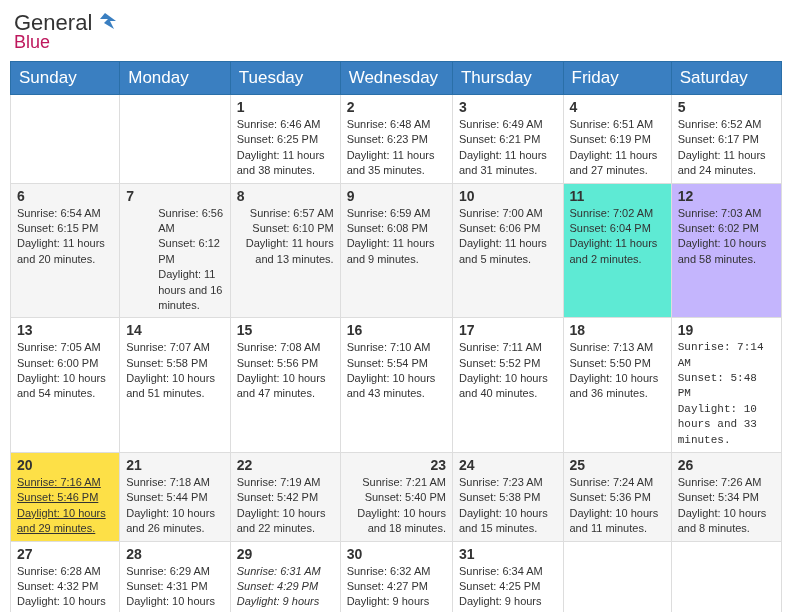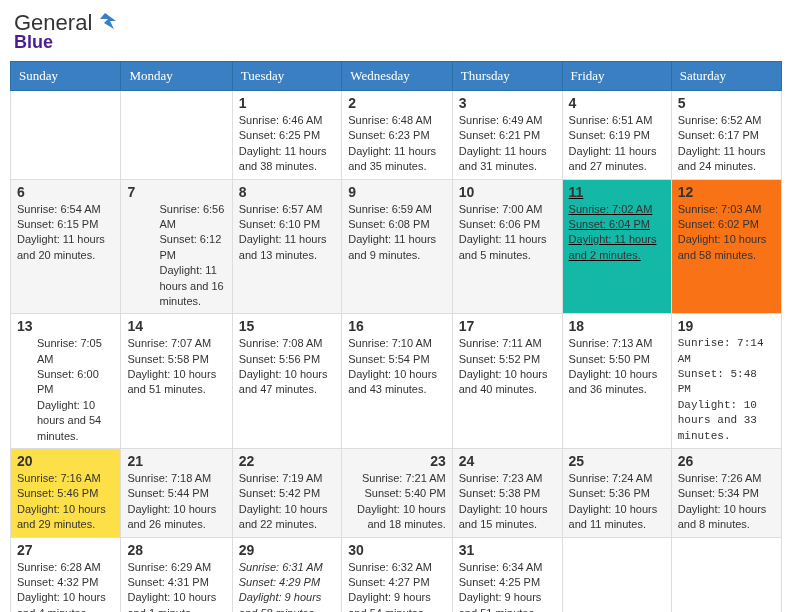--- a/index.html
+++ b/index.html
@@ -41,24 +41,23 @@
     .calendar {
       width: 100%;
       border-collapse: collapse;
       border: 1px solid #ccc;
     }
     .calendar th {
       background: #3a7fc1;
       color: #fff;
       text-align: left;
       padding: 6px 8px;
-      font-size: 13px;
+      font-size: 17px;
       font-weight: normal;
       border: 1px solid #2a6fa8;
-      font-family: Liberation Serif, serif;
     }
     .calendar td {
       vertical-align: top;
       border: 1px solid #ddd;
       padding: 4px 6px;
       width: 113px;
       min-height: 80px;
       background: #fff;
     }
     .calendar tr:nth-child(even) td {
@@ -83,21 +82,21 @@
 <body>
 
 <div class="header">
   <div class="logo">
     <div class="logo-row">
       <span style="font-size:22px;color:#333;">General</span>
       <svg width="22" height="22" viewBox="0 0 22 22" style="margin-left:2px;margin-top:-2px;">
         <polygon points="11,2 22,10 16,10 20,18 10,12 14,8 6,8" fill="#3a7fc1"></polygon>
       </svg>
     </div>
-    <span style="font-size:18px;color:#4c1d95;font-weight:bold;margin-top:-4px;">Blue</span>
+    <span style="font-size:18px;color:#be185d;font-weight:normal;margin-top:-4px;">Blue</span>
   </div>
   <div class="title-area">
     <div class="month-year"></div>
     <div class="location"></div>
   </div>
 </div>
 
 <table class="calendar">
   <thead>
     <tr>
@@ -153,53 +152,53 @@
 Daylight: 11 hours and 20 minutes.</div>
         </td>
         <td style="background: rgb(245, 245, 245);">
           <div class="day-number">7</div>
           <div class="day-info" style="white-space: pre-line; margin-left: 32px;">Sunrise: 6:56 AM
 Sunset: 6:12 PM
 Daylight: 11 hours and 16 minutes.</div>
         </td>
         <td style="background: rgb(245, 245, 245);">
           <div class="day-number">8</div>
-          <div class="day-info" style="white-space: pre-line;">Sunrise: 6:57 AM
+          <div class="day-info" style="white-space: pre-line; text-align: right;">Sunrise: 6:57 AM
 Sunset: 6:10 PM
 Daylight: 11 hours and 13 minutes.</div>
         </td>
         <td style="background: rgb(245, 245, 245);">
           <div class="day-number">9</div>
           <div class="day-info" style="white-space: pre-line;">Sunrise: 6:59 AM
 Sunset: 6:08 PM
 Daylight: 11 hours and 9 minutes.</div>
         </td>
         <td style="background: rgb(245, 245, 245);">
           <div class="day-number">10</div>
           <div class="day-info" style="white-space: pre-line;">Sunrise: 7:00 AM
 Sunset: 6:06 PM
 Daylight: 11 hours and 5 minutes.</div>
         </td>
-        <td style="background: #14b8a6; text-decoration: underline;">
+        <td style="background: #5eead4;">
           <div class="day-number">11</div>
           <div class="day-info" style="white-space: pre-line;">Sunrise: 7:02 AM
 Sunset: 6:04 PM
 Daylight: 11 hours and 2 minutes.</div>
         </td>
-        <td style="background: #f97316;">
+        <td style="background: #c4b5fd;">
           <div class="day-number">12</div>
           <div class="day-info" style="white-space: pre-line;">Sunrise: 7:03 AM
 Sunset: 6:02 PM
 Daylight: 10 hours and 58 minutes.</div>
         </td>
       </tr>
       <tr>
         <td>
           <div class="day-number">13</div>
-          <div class="day-info" style="white-space: pre-line; margin-left: 20px;">Sunrise: 7:05 AM
+          <div class="day-info" style="white-space: pre-line;">Sunrise: 7:05 AM
 Sunset: 6:00 PM
 Daylight: 10 hours and 54 minutes.</div>
         </td>
         <td>
           <div class="day-number">14</div>
           <div class="day-info" style="white-space: pre-line;">Sunrise: 7:07 AM
 Sunset: 5:58 PM
 Daylight: 10 hours and 51 minutes.</div>
         </td>
         <td>
@@ -229,21 +228,21 @@
         <td>
           <div class="day-number">19</div>
           <div class="day-info" style="white-space: pre-line; font-family: Liberation Mono, monospace;">Sunrise: 7:14 AM
 Sunset: 5:48 PM
 Daylight: 10 hours and 33 minutes.</div>
         </td>
       </tr>
       <tr>
         <td style="background: #fde047;">
           <div class="day-number">20</div>
-          <div class="day-info" style="white-space: pre-line;">Sunrise: 7:16 AM
+          <div class="day-info" style="white-space: pre-line; text-decoration: underline;">Sunrise: 7:16 AM
 Sunset: 5:46 PM
 Daylight: 10 hours and 29 minutes.</div>
         </td>
         <td style="background: rgb(245, 245, 245);">
           <div class="day-number">21</div>
           <div class="day-info" style="white-space: pre-line;">Sunrise: 7:18 AM
 Sunset: 5:44 PM
 Daylight: 10 hours and 26 minutes.</div>
         </td>
         <td style="background: rgb(245, 245, 245);">

